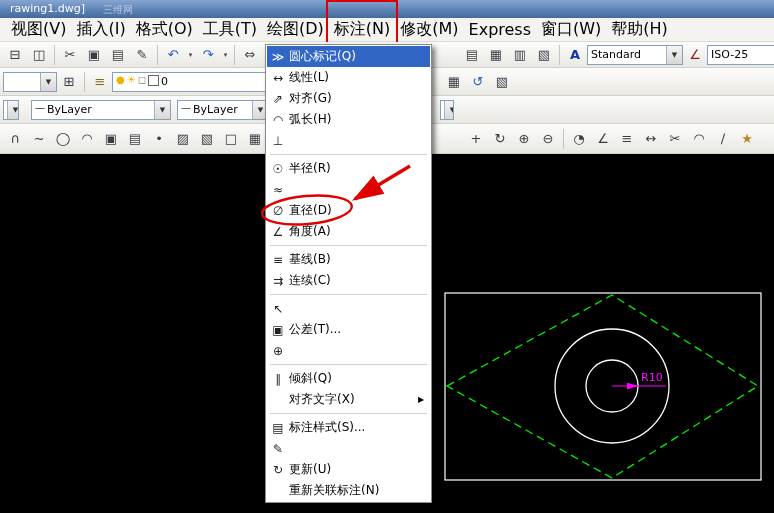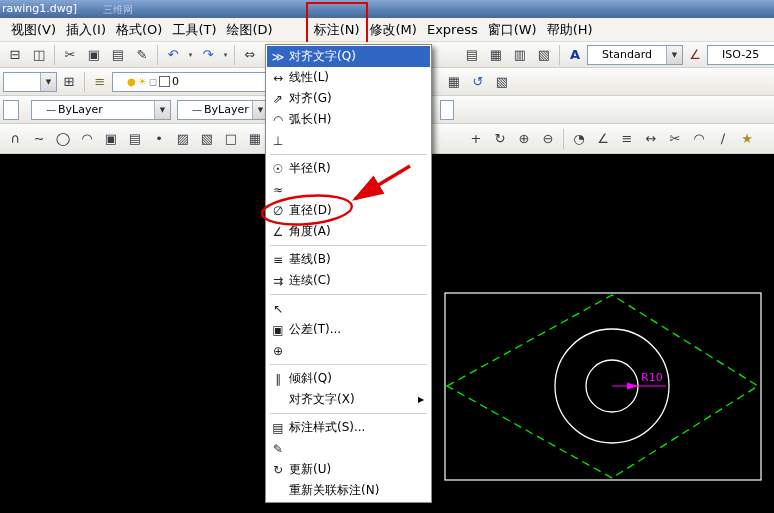--- a/index.html
+++ b/index.html
@@ -2,41 +2,41 @@
 <html><head>
 <meta charset="utf-8">
 <style>
   html,body{margin:0;padding:0;background:#222;}
   .app{position:relative;width:774px;height:513px;background:#000;overflow:hidden;
        font-family:"DejaVu Sans","Liberation Sans",sans-serif;-webkit-font-smoothing:antialiased;}
   
   .titlebar{position:absolute;left:0;top:0;width:774px;height:18px;
     background:linear-gradient(180deg,#86a6d2 0%,#5d83b6 55%,#44699a 100%);
     border-bottom:1px solid #2f4d74;}
-  .wtitle{position:absolute;left:2px;top:2px;font-size:11px;color:#fff;white-space:nowrap;}
+  .wtitle{position:absolute;left:10px;top:2px;font-size:11px;color:#fff;white-space:nowrap;}
   .watermark{position:absolute;left:103px;top:3px;font-size:10px;color:#c2d2ec;opacity:.85;white-space:nowrap;}
   
   .menubar{position:absolute;left:0;top:18px;width:774px;height:24px;background:#f4f3f0;
     border-bottom:1px solid #dddbd6;display:flex;align-items:center;padding-left:6px;box-sizing:border-box;}
-  .mi{font-size:13px;color:#000;padding:16px 5px;white-space:nowrap;}
-  .mi.open{outline:2.5px solid #e00000;outline-offset:1px;margin-left:31px;}
+  .mi{font-size:16px;color:#000;padding:16px 5px;white-space:nowrap;}
+  .mi.open{outline:2.5px solid #e00000;outline-offset:1px;}
   
   .toolrow{position:absolute;left:0;width:774px;background:linear-gradient(180deg,#fcfcfb,#e9e8e3);
     border-bottom:1px solid #d2d0ca;display:flex;align-items:center;padding-left:3px;box-sizing:border-box;z-index:2;}
   .r1{top:42px;height:26px}.r2{top:68px;height:28px}.r3{top:96px;height:28px}.r4{top:124px;height:30px}
   .tbtn{width:22px;height:21px;display:flex;align-items:center;justify-content:center;flex:0 0 22px;
     border:1px solid transparent;border-radius:2px;}
   .tbtn .g{font-size:13px;color:#3c3c44;line-height:1;}
   .tdd{width:11px;height:21px;flex:0 0 11px;display:flex;align-items:center;justify-content:center;
     font-size:7px;color:#444;}
   .tsep{width:1px;height:20px;background:#c6c4be;margin:0 3px;flex:0 0 1px;}
   .tgap{height:1px;flex:0 0 auto;}
   .combo{height:20px;background:#fff;border:1px solid #87a0ba;display:flex;align-items:center;
     box-sizing:border-box;flex:0 0 auto;overflow:hidden;}
-  .cval{flex:1;display:flex;align-items:center;gap:2px;padding-left:14px;overflow:hidden;white-space:nowrap;}
+  .cval{flex:1;display:flex;gap:2px;padding-left:3px;overflow:hidden;white-space:nowrap;}
   .ctext{font-size:11px;color:#000;}
   .cic{font-size:10px;line-height:1;}
   .swatch{width:9px;height:9px;background:#fff;border:1px solid #666;flex:0 0 9px;}
   .cbtn{width:15px;height:100%;flex:0 0 15px;background:linear-gradient(180deg,#f4f4f4,#d7d7d7);
     border-left:1px solid #9db2c7;display:flex;align-items:center;justify-content:center;
     font-size:7px;color:#333;}
   
   .canvas{position:absolute;left:0;top:154px;width:774px;height:359px;background:#000;z-index:1;}
   
   .menu{position:absolute;left:265px;top:44px;width:167px;background:#ffffff;
@@ -298,21 +298,21 @@
         <line x1="612" y1="232" x2="666" y2="232" stroke="#ff00ff" stroke-width="1.2"></line>
         <polygon points="638,232 627,228.4 627,235.6" fill="#ff00ff"></polygon>
         <text x="641" y="227" fill="#ff00ff" font-size="11" font-family="DejaVu Sans, sans-serif">R10</text>
       </g>
     </svg>
   </div>
 
   <div class="menu">
       <div class="mitem hi">
         <span class="mic">≫</span>
-        <span class="mlb">对齐文字(Q)</span>
+        <span class="mlb">圆心标记(Q)</span>
       </div>
       <div class="mitem">
         <span class="mic">↔</span>
         <span class="mlb">线性(L)</span>
       </div>
       <div class="mitem">
         <span class="mic">⇗</span>
         <span class="mlb">对齐(G)</span>
       </div>
       <div class="mitem">

